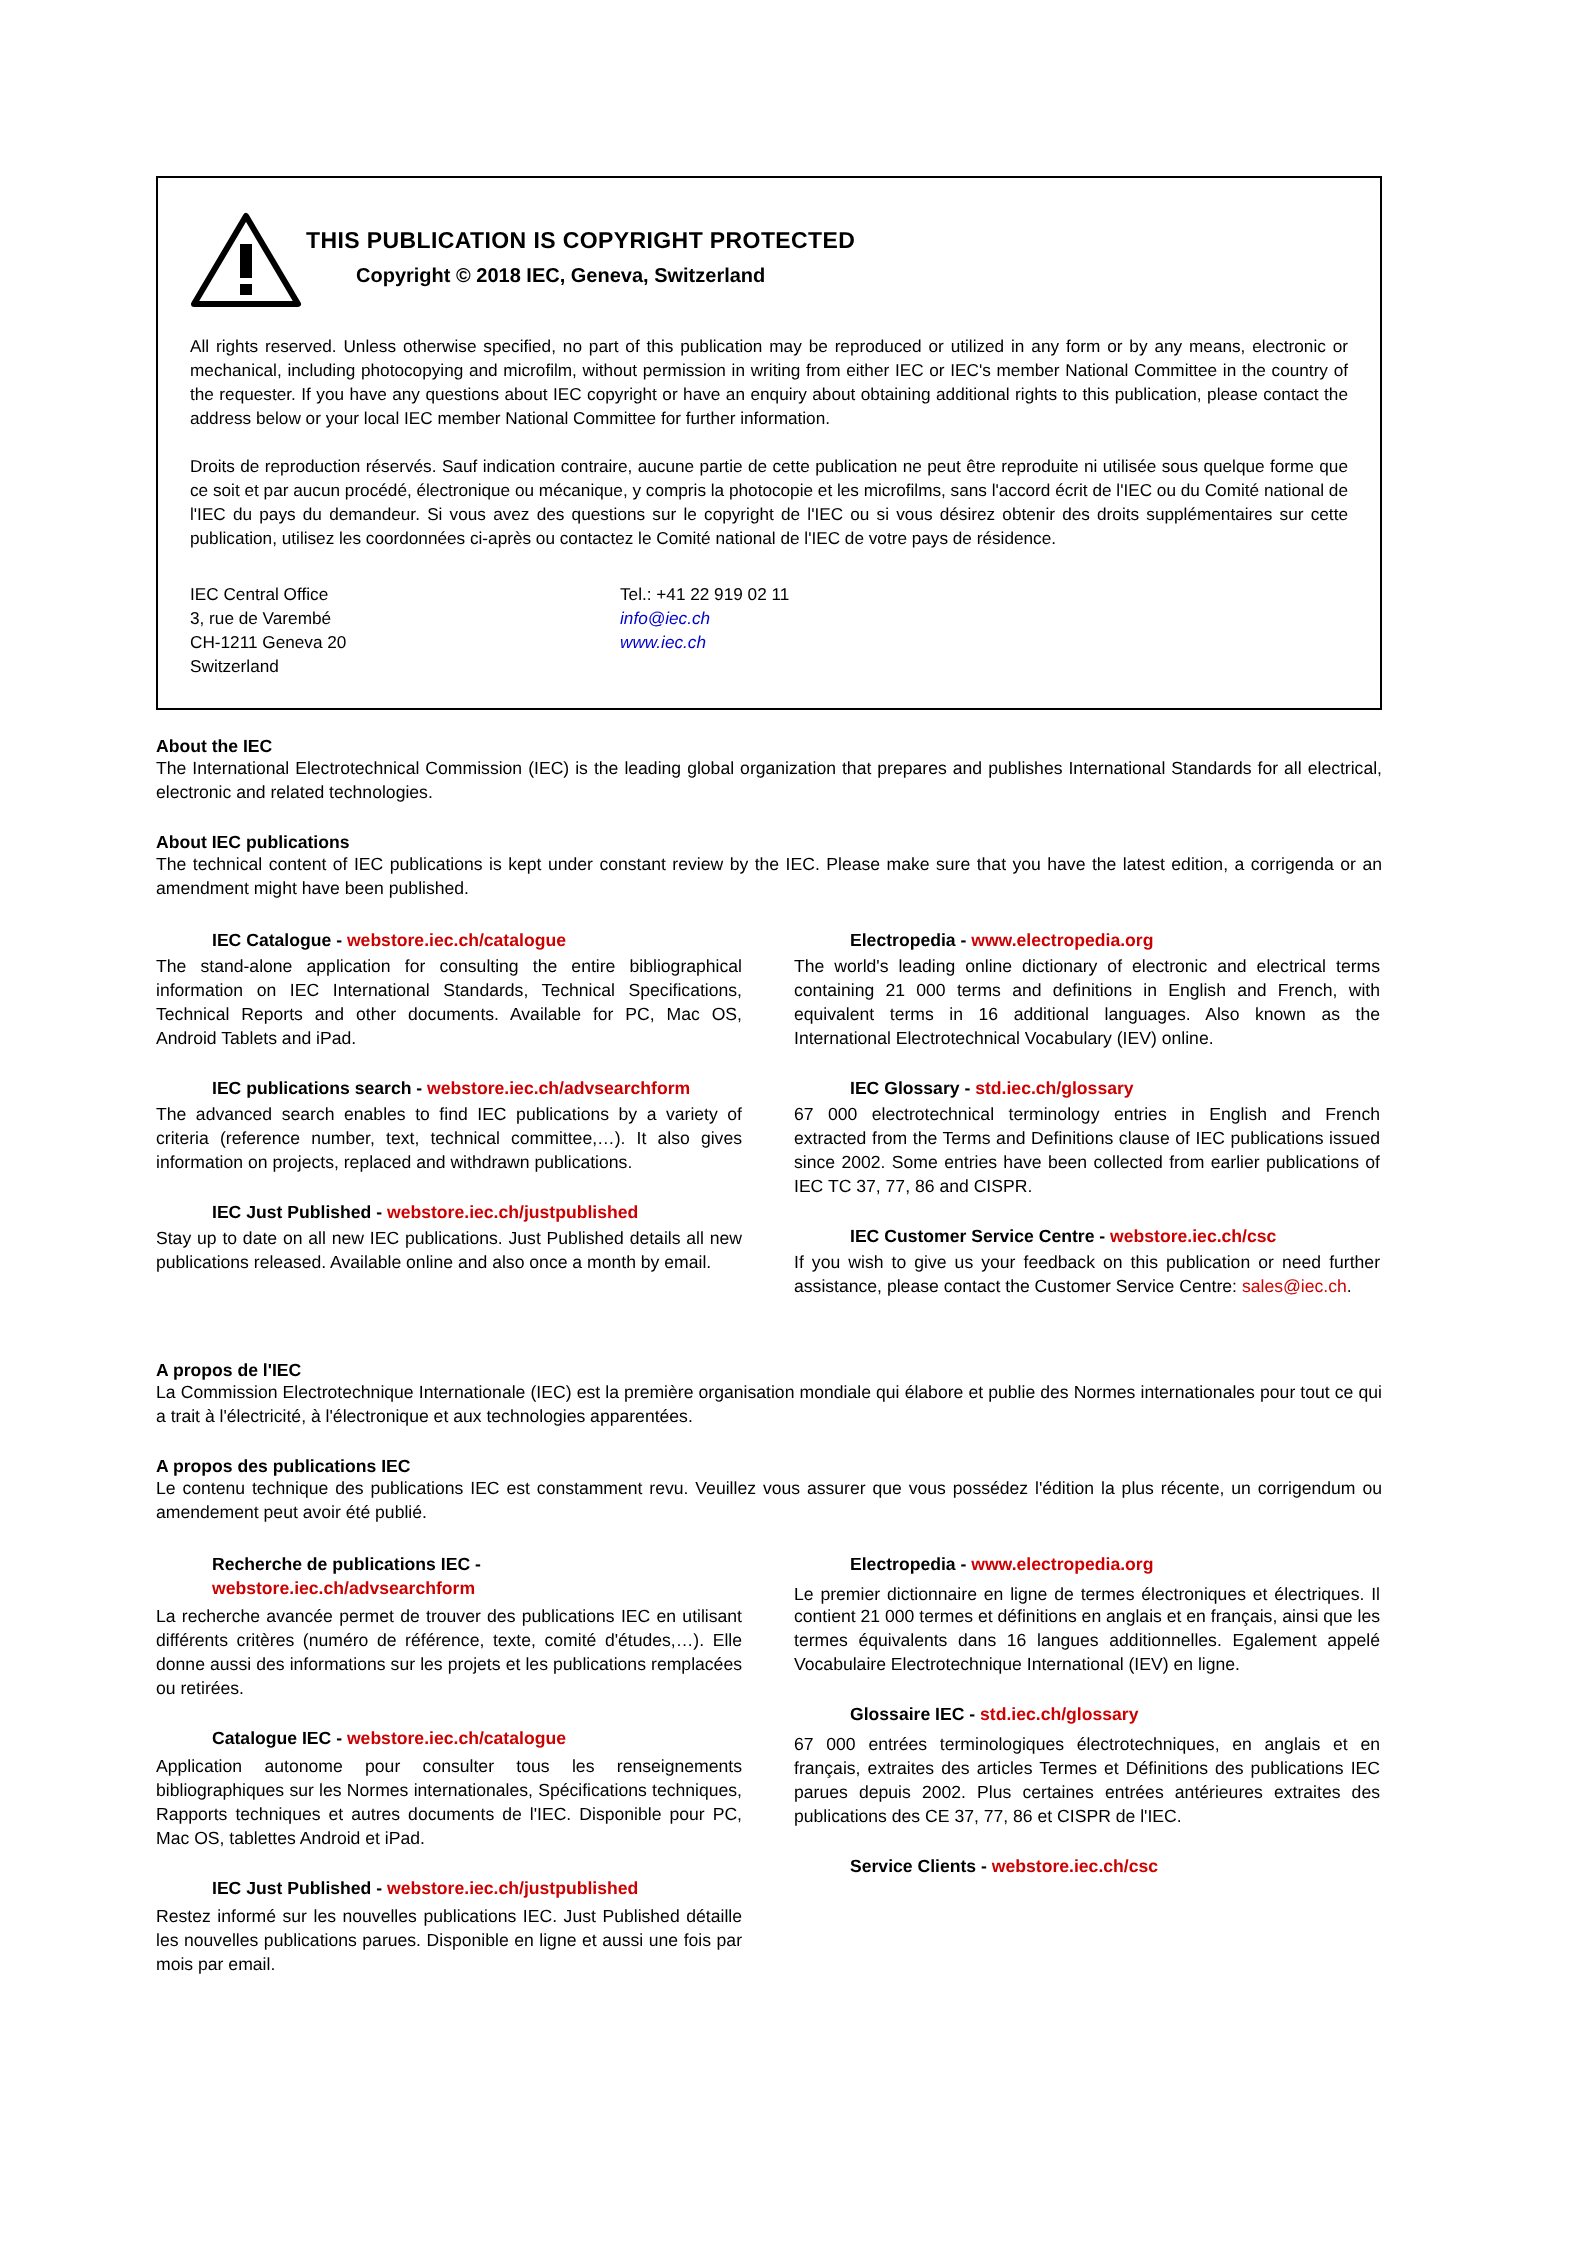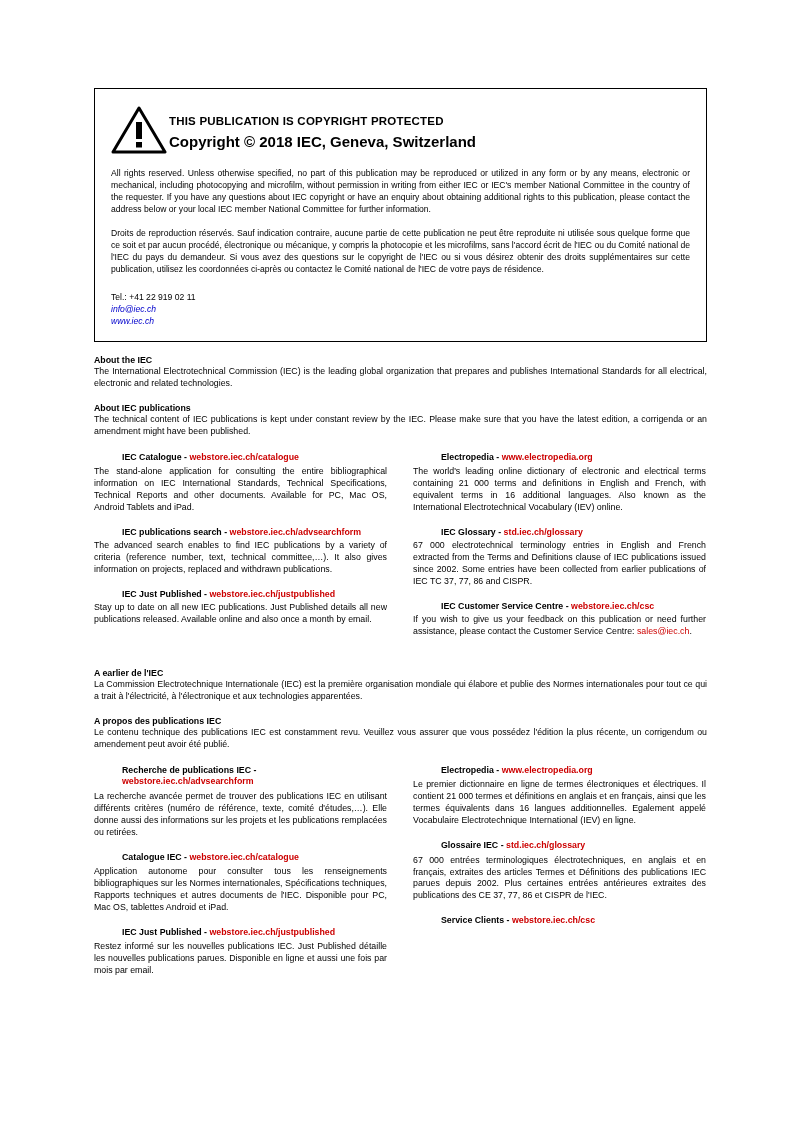--- a/index.html
+++ b/index.html
@@ -9,21 +9,21 @@
   }
   body {
     width: 793px;
     height: 1122px;
     font-family: "Liberation Sans", sans-serif;
     color: #000000;
     position: relative;
   }
   .page {
     position: absolute;
-    left: 94px;
+    left: 78px;
     top: 88px;
     width: 613px;
   }
   
   .copyright-box {
     border: 1px solid #000000;
     padding: 14px 16px 14px 16px;
     box-sizing: border-box;
   }
   .cr-header {
@@ -39,22 +39,23 @@
   .cr-titles {
     padding-top: 12px;
   }
   .cr-title {
     font-size: 11.5px;
     font-weight: bold;
     letter-spacing: 0.2px;
     margin-bottom: 6px;
   }
   .cr-sub {
-    font-size: 15px;
-    font-weight: bold;
+    font-size: 10px;
+    font-weight: bold;
+    margin-left: 25px;
   }
   .cr-para {
     font-size: 8.6px;
     line-height: 1.38;
     text-align: justify;
     margin-top: 13px;
   }
   .cr-contact {
     margin-top: 15px;
     display: flex;
@@ -123,20 +124,26 @@
       <div class="cr-titles">
         <div class="cr-title">THIS PUBLICATION IS COPYRIGHT PROTECTED</div>
         <div class="cr-sub">Copyright © 2018 IEC, Geneva, Switzerland</div>
       </div>
     </div>
 
     <div class="cr-para">All rights reserved. Unless otherwise specified, no part of this publication may be reproduced or utilized in any form or by any means, electronic or mechanical, including photocopying and microfilm, without permission in writing from either IEC or IEC's member National Committee in the country of the requester. If you have any questions about IEC copyright or have an enquiry about obtaining additional rights to this publication, please contact the address below or your local IEC member National Committee for further information.</div>
     <div class="cr-para">Droits de reproduction réservés. Sauf indication contraire, aucune partie de cette publication ne peut être reproduite ni utilisée sous quelque forme que ce soit et par aucun procédé, électronique ou mécanique, y compris la photocopie et les microfilms, sans l'accord écrit de l'IEC ou du Comité national de l'IEC du pays du demandeur. Si vous avez des questions sur le copyright de l'IEC ou si vous désirez obtenir des droits supplémentaires sur cette publication, utilisez les coordonnées ci-après ou contactez le Comité national de l'IEC de votre pays de résidence.</div>
 
     <div class="cr-contact">
+      <div class="col1">
+        <div>IEC Central Office</div>
+        <div>3, rue de Varembé</div>
+        <div>CH-1211 Geneva 20</div>
+        <div>Switzerland</div>
+      </div>
       <div class="col2">
         <div>Tel.: +41 22 919 02 11</div>
         <div class="lnk">info@iec.ch</div>
         <div class="lnk">www.iec.ch</div>
       </div>
     </div>
   </div>
 
   <div class="sec">
     <h3>About the IEC</h3>
@@ -182,21 +189,21 @@
 
       <div class="block">
         <h4><span>IEC Customer Service Centre - </span><span class="lnk-red">webstore.iec.ch/csc</span></h4>
         <p><span>If you wish to give us your feedback on this publication or need further assistance, please contact the Customer Service Centre: </span><span class="lnk-red">sales@iec.ch</span><span>.</span></p>
       </div>
 
     </div>
   </div>
 
   <div class="sec fr-gap">
-    <h3>A earlier de l'IEC</h3>
+    <h3>A propos de l'IEC</h3>
     <p>La Commission Electrotechnique Internationale (IEC) est la première organisation mondiale qui élabore et publie des Normes internationales pour tout ce qui a trait à l'électricité, à l'électronique et aux technologies apparentées.</p>
   </div>
 
   <div class="sec">
     <h3>A propos des publications IEC</h3>
     <p>Le contenu technique des publications IEC est constamment revu. Veuillez vous assurer que vous possédez l'édition la plus récente, un corrigendum ou amendement peut avoir été publié.</p>
   </div>
 
   <div class="cols">
     <div class="col">

